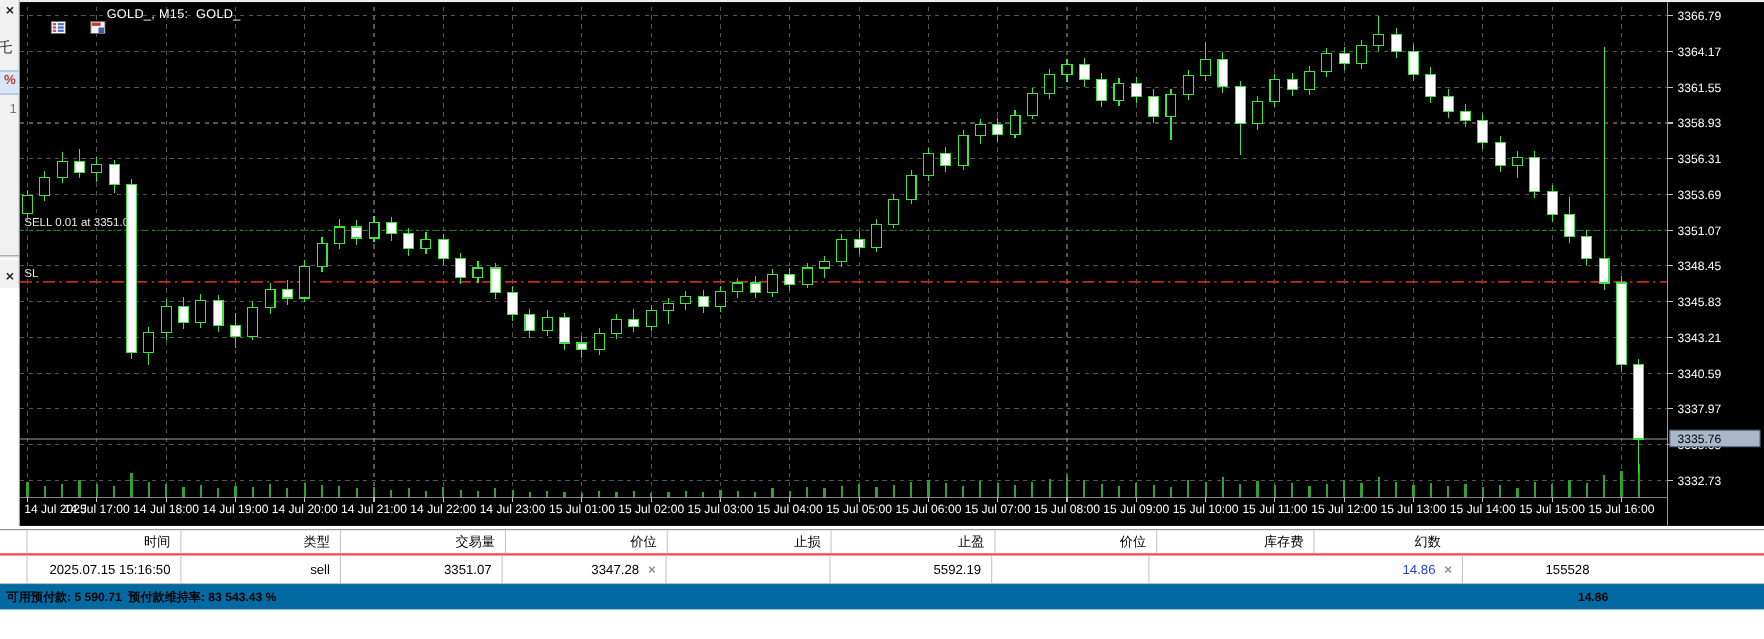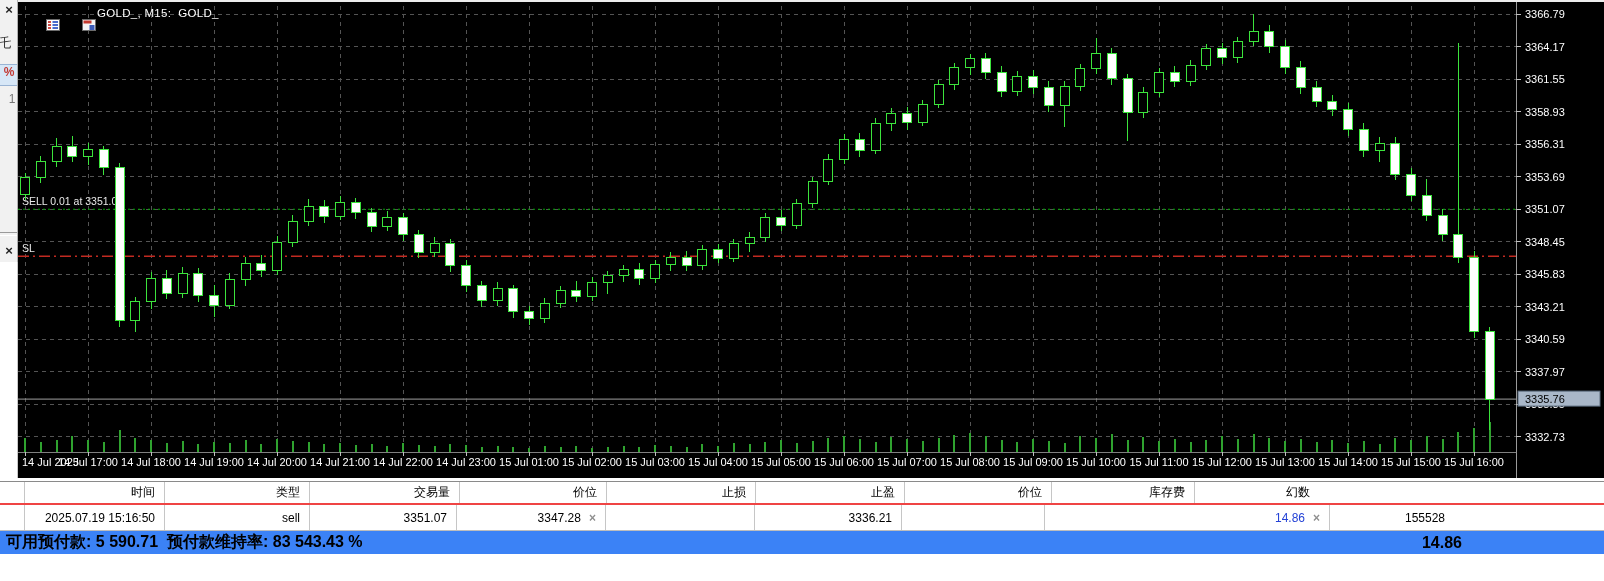--- a/index.html
+++ b/index.html
@@ -34,22 +34,22 @@
   #thead{height:24px;border-top:1px solid #8a8a8a;border-bottom:2px solid #ef4444}
   #tdata{height:25px}
   .cell{box-sizing:border-box;border-right:1px solid #c6c6c6;display:flex;align-items:center;
     justify-content:flex-end;padding-right:9px;overflow:hidden;white-space:nowrap}
   .cell:last-child{border-right:none}
   .w0{width:25px}.w1{width:140px}.w2{width:145px}.w3{width:150px}.w4{width:147px}
   .w5{width:149px}.w6{width:149px}.w7{width:147px}.w8{width:143px}.w9{width:285px}.w10{width:124px}
   .xbtn{color:#8f8f8f;font-weight:bold;font-size:12px;margin-left:8px;cursor:pointer;line-height:1}
   .profit-val{color:#2442d6}
   
-  #status-bar{position:absolute;left:0;top:530px;width:1604px;height:23px;background:#3b82f6;
-    border-top:1px solid #bdbdbd;display:flex;align-items:center;font-weight:bold;font-size:16px}
+  #status-bar{position:absolute;left:0;top:530px;width:1604px;height:23px;background:#0369a1;
+    border-top:1px solid #bdbdbd;display:flex;align-items:center;font-weight:bold;font-size:11px}
   #status-left{padding-left:6px;white-space:pre}
   #status-profit{position:absolute;right:142px;font-weight:bold}
 </style>
 </head>
 <body>
 
 <div id="top-edge"></div>
 
 <div id="left-strip">
   <span class="ls-x">×</span>
@@ -513,29 +513,29 @@
     <div class="cell w3">交易量</div>
     <div class="cell w4">价位</div>
     <div class="cell w5">止损</div>
     <div class="cell w6">止盈</div>
     <div class="cell w7">价位</div>
     <div class="cell w8">库存费</div>
     <div class="cell w10">幻数</div>
   </div>
   <div class="trow" id="tdata">
     <div class="cell w0"></div>
-    <div class="cell w1">2025.07.19 15:16:50</div>
+    <div class="cell w1">2025.07.15 15:16:50</div>
     <div class="cell w2">sell</div>
     <div class="cell w4">3351.07</div>
     <div class="cell w5">
       <span>3347.28</span>
       <span class="xbtn">×</span>
     </div>
     <div class="cell w6"></div>
-    <div class="cell w7">3336.21</div>
+    <div class="cell w7">5592.19</div>
     <div class="cell w8"></div>
     <div class="cell w9">
       <span class="profit-val">14.86</span>
       <span class="xbtn">×</span>
     </div>
     <div class="cell w10">155528</div>
   </div>
 </div>
 
 <div id="status-bar">

